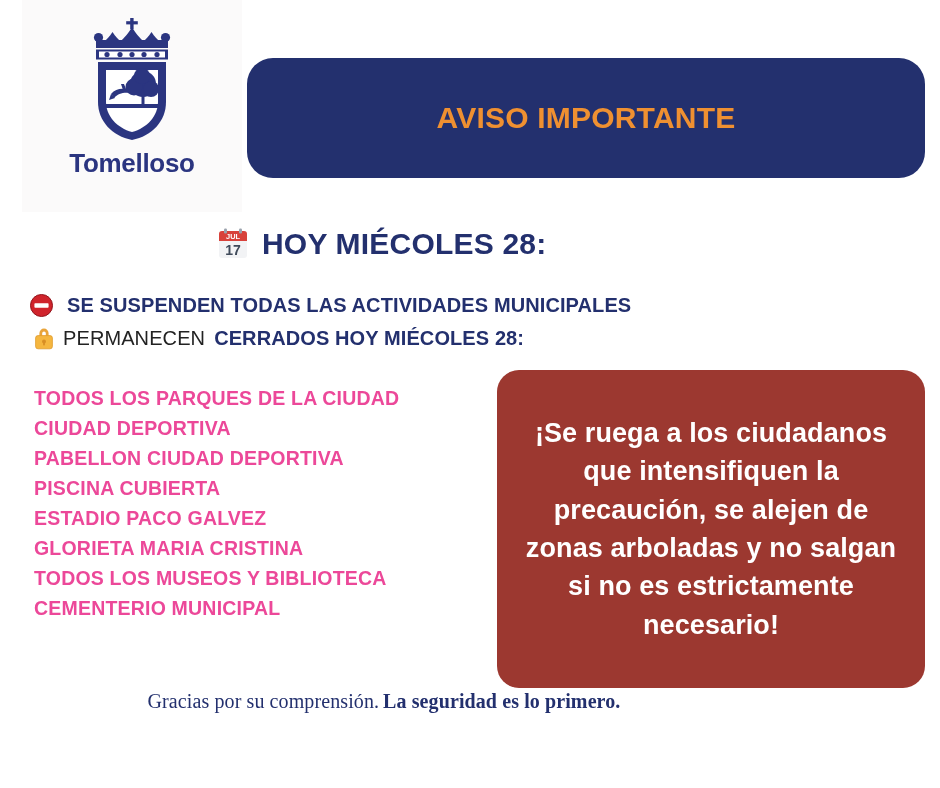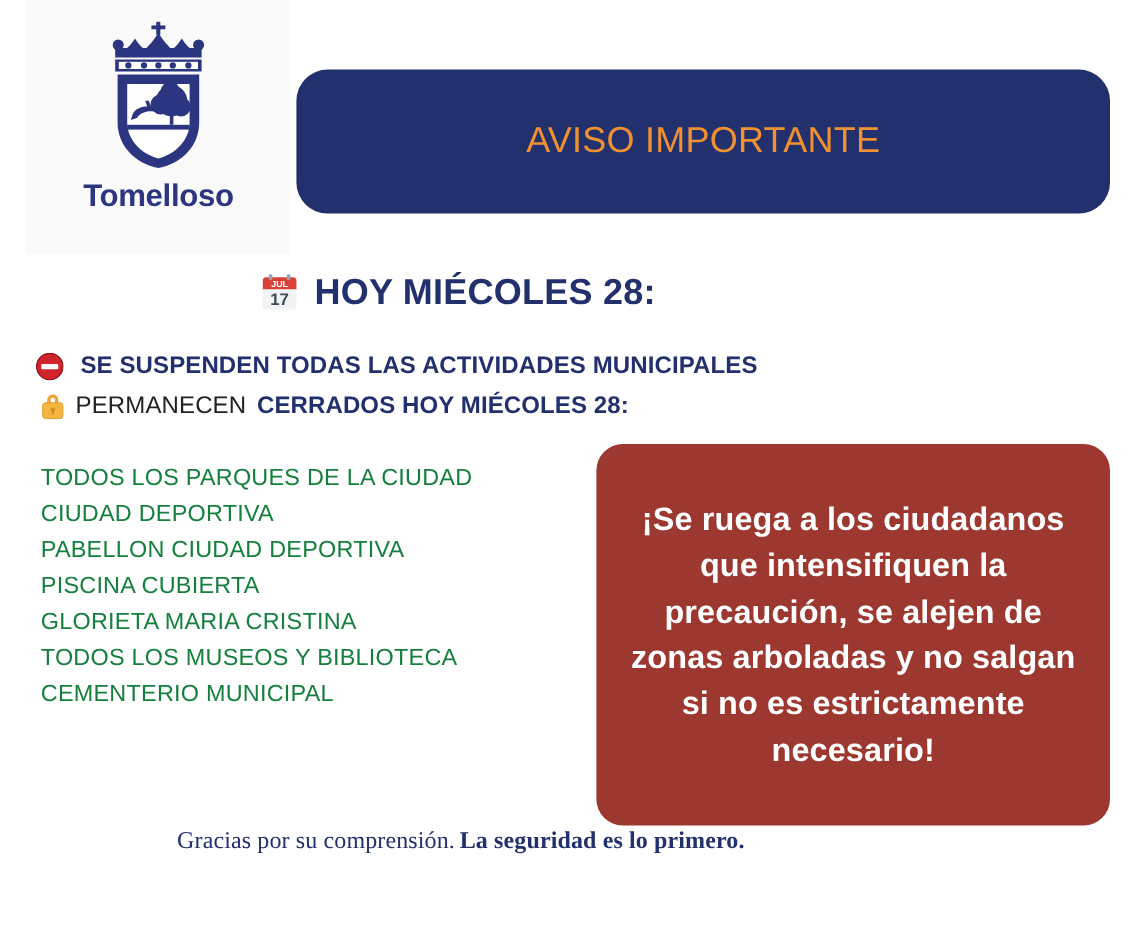--- a/index.html
+++ b/index.html
@@ -69,21 +69,21 @@
     background: #23306e;
     border-radius: 26px;
     display: flex;
     flex-direction: column;
     align-items: center;
     justify-content: center;
     box-sizing: border-box;
   }
   .banner-line1 {
     font-size: 30px;
-    font-weight: 400;
+    font-weight: 700;
     color: #ef9031;
     letter-spacing: 0.2px;
     line-height: 1.15;
     text-align: center;
   }
   .banner-line2 {
     font-size: 30px;
     font-weight: 700;
     color: #ffffff;
     letter-spacing: 0.1px;
@@ -152,22 +152,22 @@
 
   
   .closures {
     position: absolute;
     left: 34px;
     top: 383px;
     width: 440px;
   }
   .closure-item {
     font-size: 19.5px;
-    font-weight: 400;
-    color: #15803d;
+    font-weight: 700;
+    color: #ec4899;
     letter-spacing: 0.2px;
     line-height: 30px;
     white-space: nowrap;
   }
 
   
   .callout {
     position: absolute;
     left: 497px;
     top: 370px;
@@ -300,20 +300,21 @@
     </svg>
     <span class="notice-light">PERMANECEN</span>
     <span class="notice-strong">CERRADOS HOY MIÉCOLES 28:</span>
   </div>
 
   <div class="closures">
     <div class="closure-item">TODOS LOS PARQUES DE LA CIUDAD</div>
     <div class="closure-item">CIUDAD DEPORTIVA</div>
     <div class="closure-item">PABELLON CIUDAD DEPORTIVA</div>
     <div class="closure-item">PISCINA CUBIERTA</div>
+    <div class="closure-item">ESTADIO PACO GALVEZ</div>
     <div class="closure-item">GLORIETA MARIA CRISTINA</div>
     <div class="closure-item">TODOS LOS MUSEOS Y BIBLIOTECA</div>
     <div class="closure-item">CEMENTERIO MUNICIPAL</div>
   </div>
 
   <div class="callout">
     <div class="callout-text">¡Se ruega a los ciudadanos que intensifiquen la precaución, se alejen de zonas arboladas y no salgan si no es estrictamente necesario!</div>
   </div>
 
   <div class="footer">

